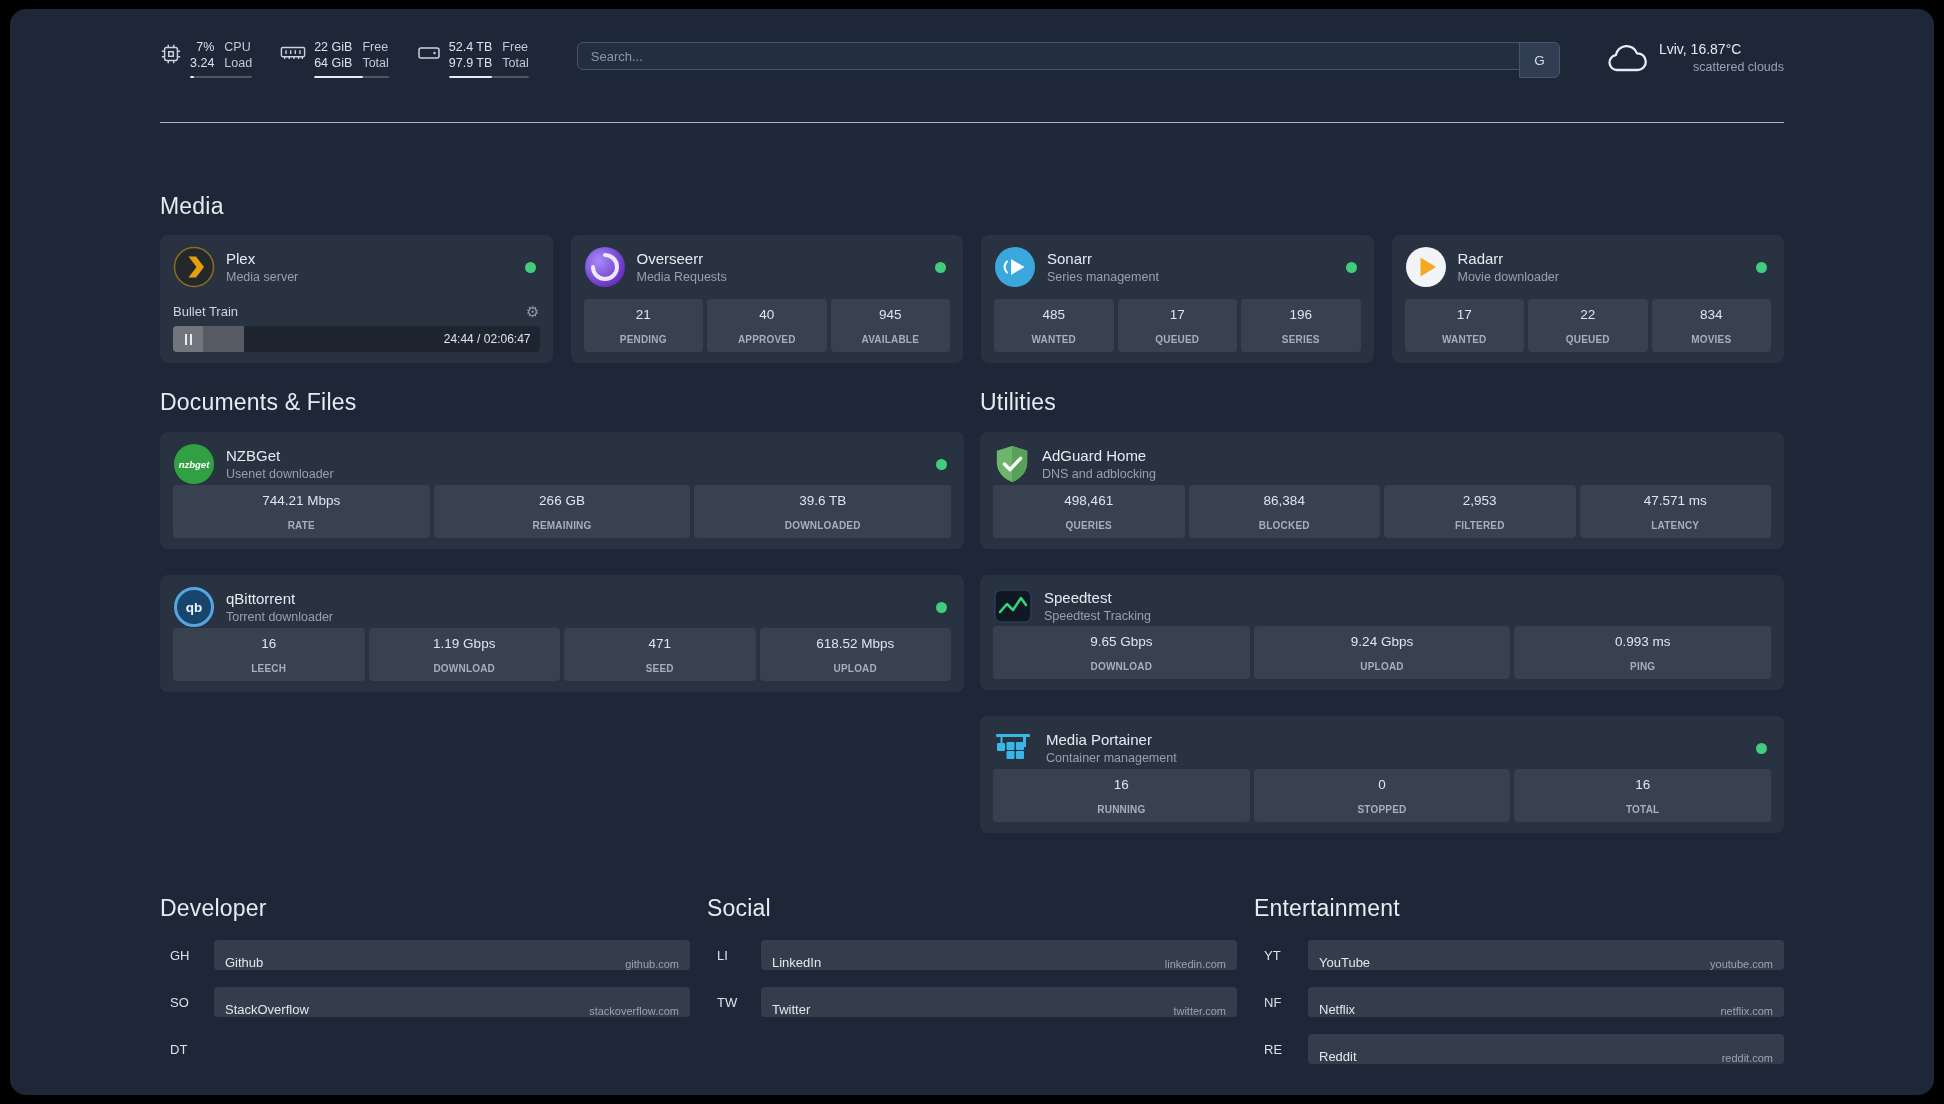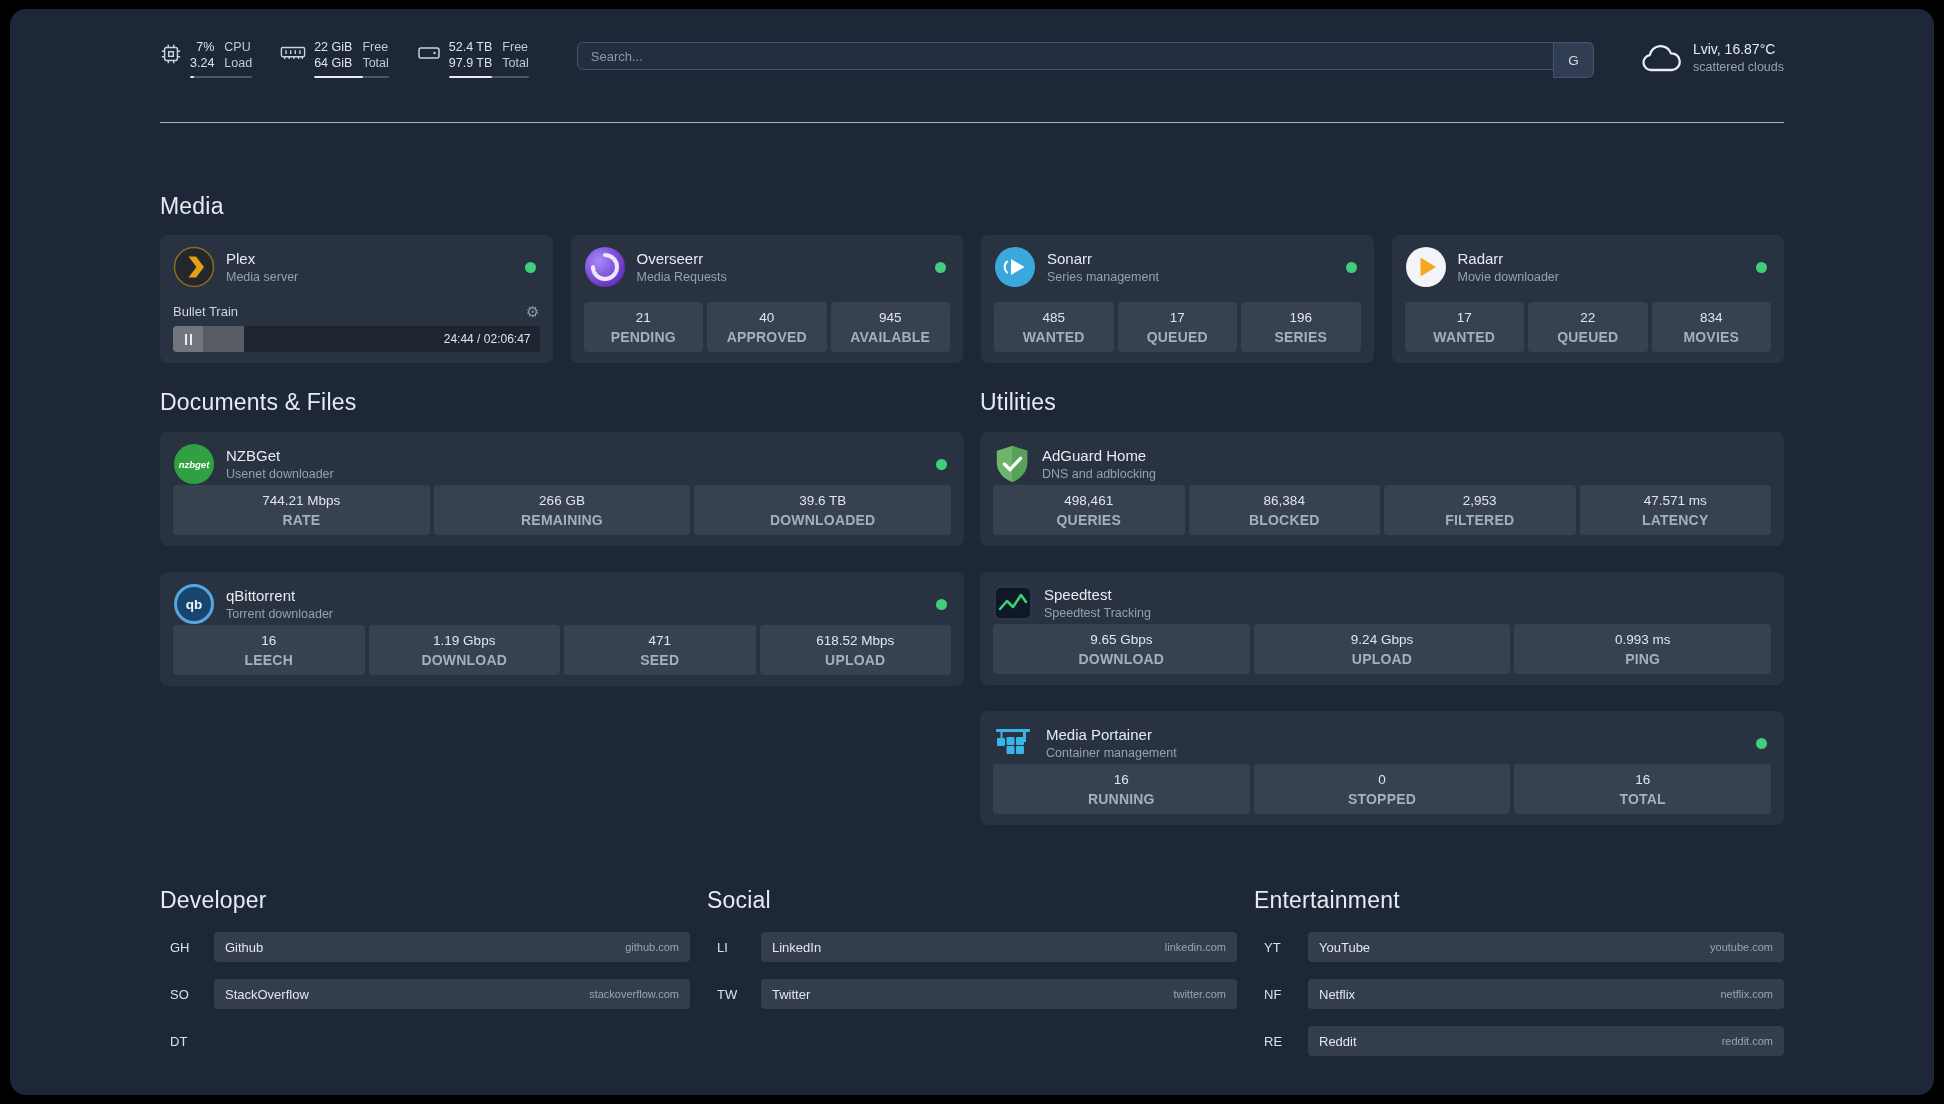--- a/index.html
+++ b/index.html
@@ -36,21 +36,21 @@
   .search-input::placeholder { color: #8d96a6; }
   .search-g {
     position: absolute; right: 0; top: 0; width: 41px; height: 36px;
     background: #313d53; border: 1px solid #4a5468; border-radius: 0 6px 6px 0;
     color: #d6dce6; font-size: 13.5px; display: flex; align-items: center;
     justify-content: center; cursor: pointer;
   }
 
   .weather { display: flex; align-items: center; gap: 11px; margin-top: 2px; }
   .weather-line1 { font-size: 14px; color: #e7ebf1; }
-  .weather-line2 { font-size: 12.5px; color: #99a2b1; margin-top: 3px; }
+  .weather-line2 { font-size: 12.5px; color: #99a2b1; margin-top: 3px; margin-left: 34px; }
 
   .divider { margin-top: 44px; height: 1px; background: rgba(223,229,236,0.75); }
 
   
   .section-title { font-size: 23px; font-weight: 500; color: #e6ebf1; letter-spacing: 0.2px; }
   .media-section { margin-top: 70px; }
   .media-grid { margin-top: 15px; display: grid; grid-template-columns: repeat(4, 1fr); gap: 18px; }
 
   .card {
     background: rgba(255,255,255,0.055); border-radius: 8px; padding: 11px 13px;
@@ -59,21 +59,21 @@
   .media-grid .card { min-height: 128px; }
   .card-head { display: flex; align-items: center; gap: 11px; padding-right: 26px; }
   .svc-icon { flex: 0 0 auto; display: flex; }
   .svc-name { font-size: 15px; color: #e7ebf1; }
   .svc-sub { font-size: 12.5px; color: #96a0ae; margin-top: 3px; }
   .status-dot { position: absolute; top: 27px; right: 17px; width: 11px; height: 11px; border-radius: 50%; background: #41cd7d; }
 
   .stats { display: flex; gap: 4px; margin-top: auto; }
   .stat { flex: 1; background: rgba(255,255,255,0.075); border-radius: 4px; text-align: center; padding: 8px 2px 7px; }
   .stat-value { font-size: 13.5px; color: #dfe5ec; }
-  .stat-label { font-size: 14px; font-weight: 700; color: #a6afbd; margin-top: 4px; letter-spacing: 0.2px; }
+  .stat-label { font-size: 10px; font-weight: 700; color: #a6afbd; margin-top: 12px; letter-spacing: 0.2px; }
 
   
   .player { margin-top: auto; }
   .player-title-row { display: flex; justify-content: space-between; align-items: center; margin-bottom: 7px; }
   .player-title { font-size: 13px; color: #cdd4de; }
   .gear-icon { color: #8f99a8; font-size: 15px; line-height: 1; cursor: pointer; }
   .pbar { position: relative; height: 26px; background: rgba(0,0,0,0.25); border-radius: 4px; overflow: hidden; cursor: pointer; }
   .pfill { position: absolute; left: 0; top: 0; bottom: 0; background: rgba(255,255,255,0.25); }
   .pbtn { position: absolute; left: 0; top: 0; bottom: 0; width: 30px; background: rgba(255,255,255,0.16); border: none; display: flex; align-items: center; justify-content: center; cursor: pointer; }
   .pause-bars { width: 7px; height: 11px; border-left: 2.5px solid #e8edf3; border-right: 2.5px solid #e8edf3; }
@@ -82,21 +82,21 @@
   .twocol { margin-top: 26px; display: grid; grid-template-columns: 1fr 1fr; gap: 16px; }
   .colstack .section-title { margin-bottom: 16px; }
   .colstack .card + .card { margin-top: 26px; }
   .svc-card { min-height: 113px; }
 
   
   .bm-section { margin-top: 62px; display: grid; grid-template-columns: repeat(3, 1fr); gap: 17px; padding-bottom: 30px; }
   .bm-col .section-title { margin-bottom: 18px; }
   .bm-row { display: flex; align-items: stretch; height: 30px; margin-bottom: 17px; cursor: pointer; }
   .bm-abbr { width: 54px; display: flex; align-items: center; padding-left: 10px; font-size: 13px; color: #dbe1ea; }
-  .bm-pill { flex: 1; background: rgba(255,255,255,0.10); border-radius: 4px; display: flex; align-items: center; justify-content: space-between; padding: 0 11px; }
+  .bm-pill { flex: 1; background: rgba(255,255,255,0.10); border-radius: 4px; display: flex; align-items: flex-end; justify-content: space-between; padding: 0 11px; }
   .bm-name { font-size: 13px; color: #e2e7ee; }
   .bm-url { font-size: 11px; color: #9aa3b2; }
 </style>
 </head>
 <body>
 
 <div class="app">
   <div class="content">
 
     <div class="topbar">

